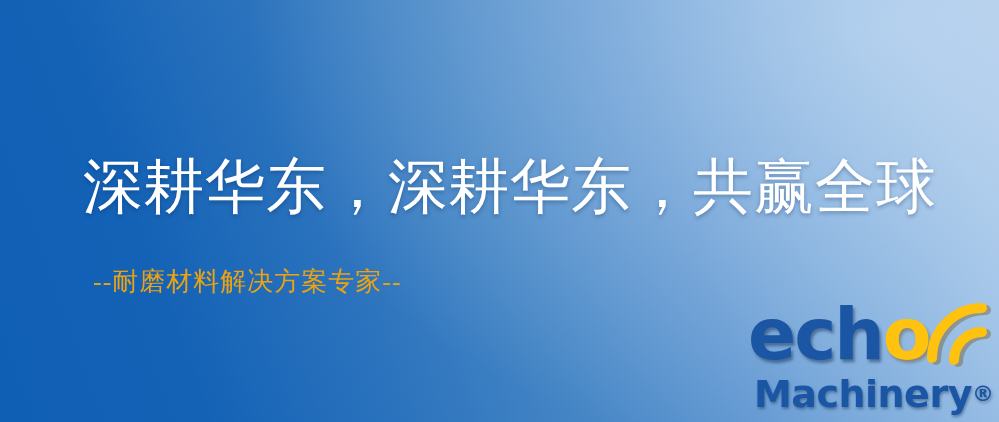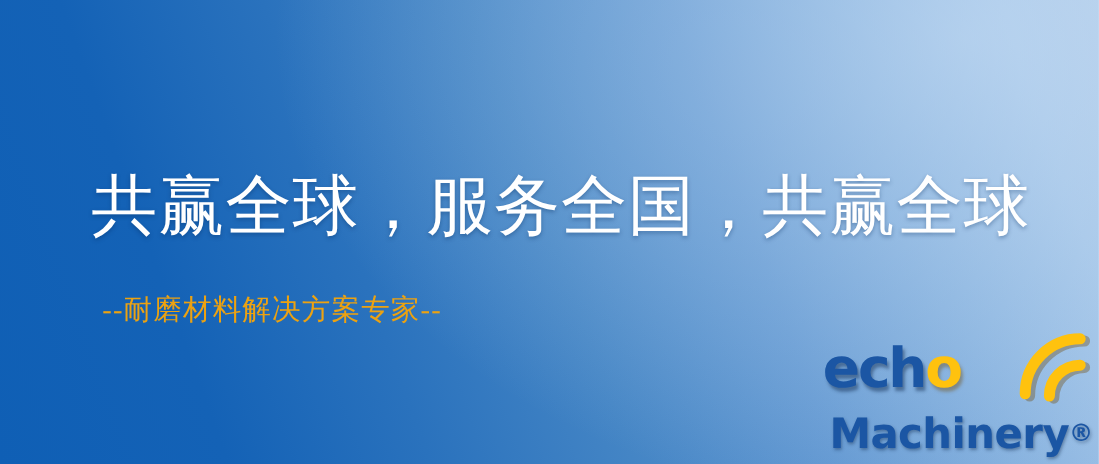--- a/index.html
+++ b/index.html
@@ -76,21 +76,21 @@
     height: 122px;
     z-index: 4;
   }
 
   .logo-word {
     position: absolute;
     left: 6px;
     top: 0px;
     font-family: "DejaVu Sans", sans-serif;
     font-weight: bold;
-    font-size: 50px;
+    font-size: 71px;
     line-height: 78px;
     letter-spacing: -2px;
     color: #1B56A4;
     text-shadow: 2px 3px 3px rgba(10, 35, 70, 0.45);
     white-space: nowrap;
   }
 
   .logo-word .gold-o {
     color: #FFC20E;
     text-shadow: 2px 3px 3px rgba(110, 70, 0, 0.40);
@@ -123,21 +123,21 @@
     width: 86px;
     height: 78px;
     overflow: visible;
   }
 </style>
 </head>
 <body>
 
 <div id="banner">
 
-  <div class="headline">共赢全球，服务全国，共赢全球</div>
+  <div class="headline">深耕华东，深耕华东，共赢全球</div>
 
   <div class="subtitle">--耐磨材料解决方案专家--</div>
 
   <div id="logo">
 
     <div class="logo-word"><span>ech</span><span class="gold-o">o</span></div>
 
     <svg id="echo-waves" viewBox="0 0 86 78" xmlns="http://www.w3.org/2000/svg">
       <g fill="none" stroke="#FFC20E" stroke-linecap="round">
         <path d="M 18 70 A 50 50 0 0 1 68 20" stroke-width="10" transform="translate(4,2)" stroke="rgba(110,70,0,0.35)"></path>

